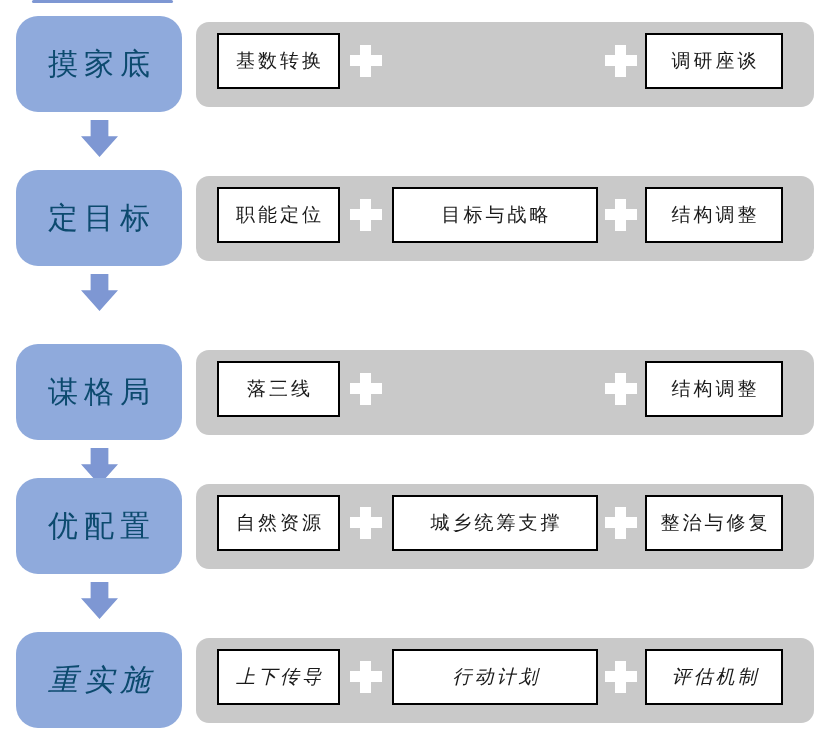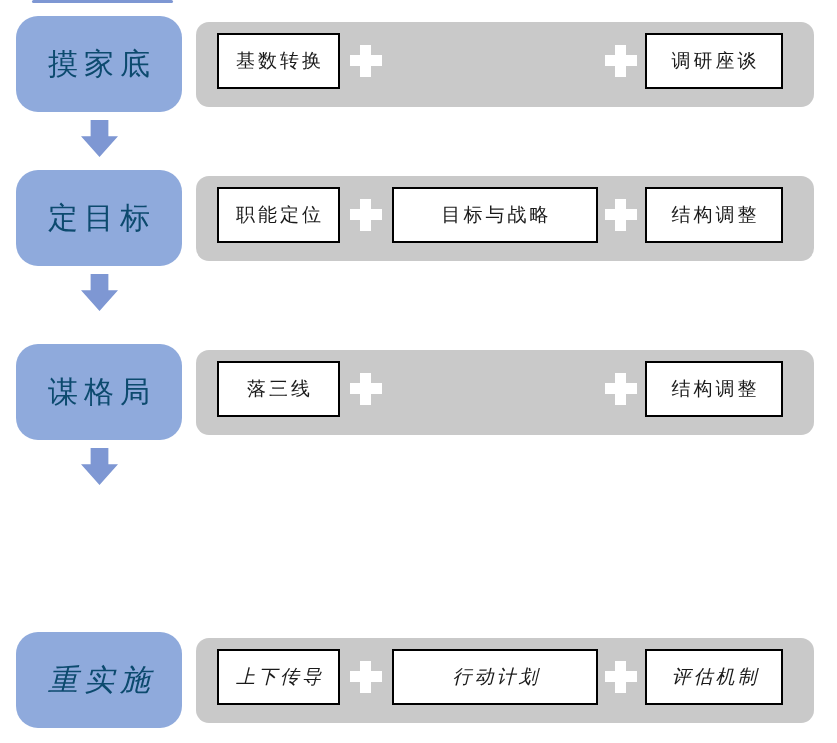--- a/index.html
+++ b/index.html
@@ -122,20 +122,31 @@
     <div class="stage">谋格局</div>
     <div class="bar">
       <div class="item i1">落三线</div>
       <div class="plus p1"></div>
       <div class="plus p2"></div>
       <div class="item i3">结构调整</div>
     </div>
     <div class="arrow"></div>
   </section>
 
+  <section class="row row-4">
+    <div class="stage">优配置</div>
+    <div class="bar">
+      <div class="item i1">自然资源</div>
+      <div class="plus p1"></div>
+      <div class="item i2">城乡统筹支撑</div>
+      <div class="plus p2"></div>
+      <div class="item i3">整治与修复</div>
+    </div>
+    <div class="arrow"></div>
+  </section>
 
   <section class="row row-5">
     <div class="stage">重实施</div>
     <div class="bar">
       <div class="item i1">上下传导</div>
       <div class="plus p1"></div>
       <div class="item i2">行动计划</div>
       <div class="plus p2"></div>
       <div class="item i3">评估机制</div>
     </div>

